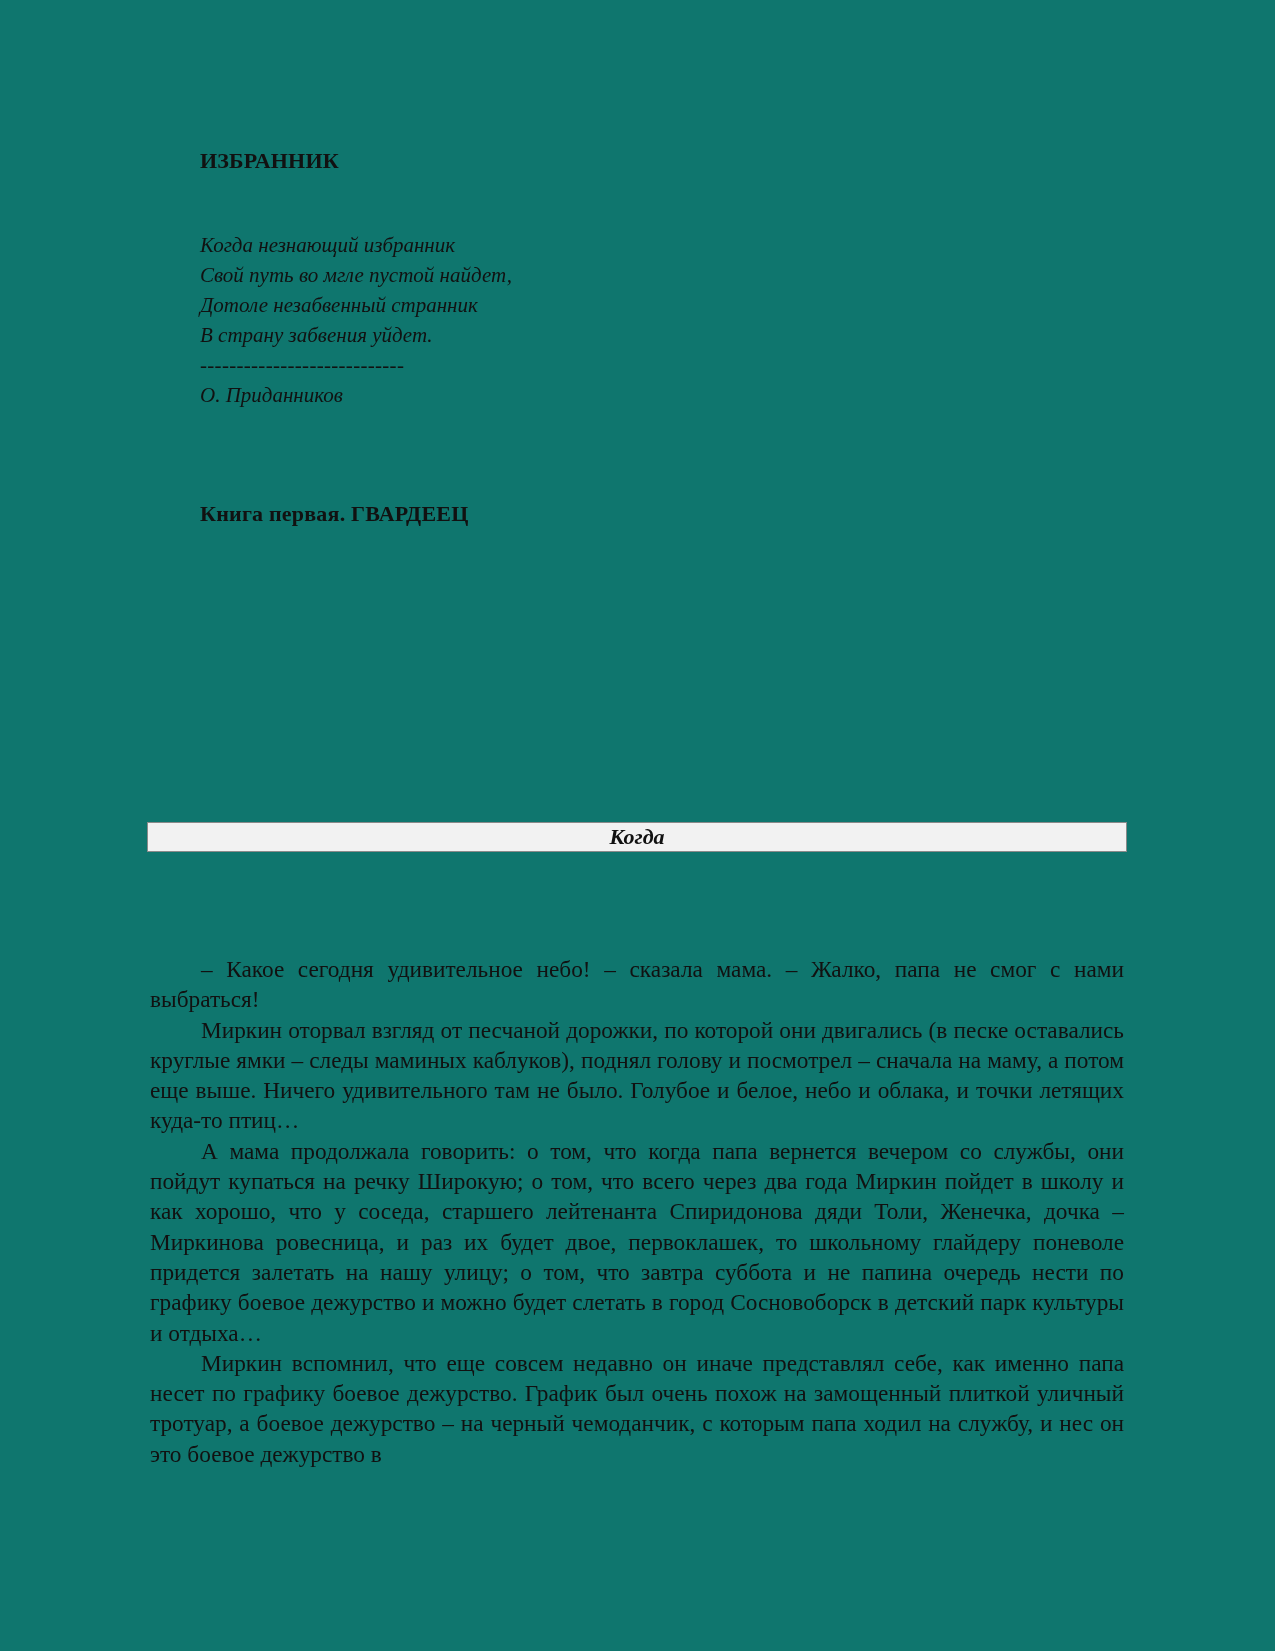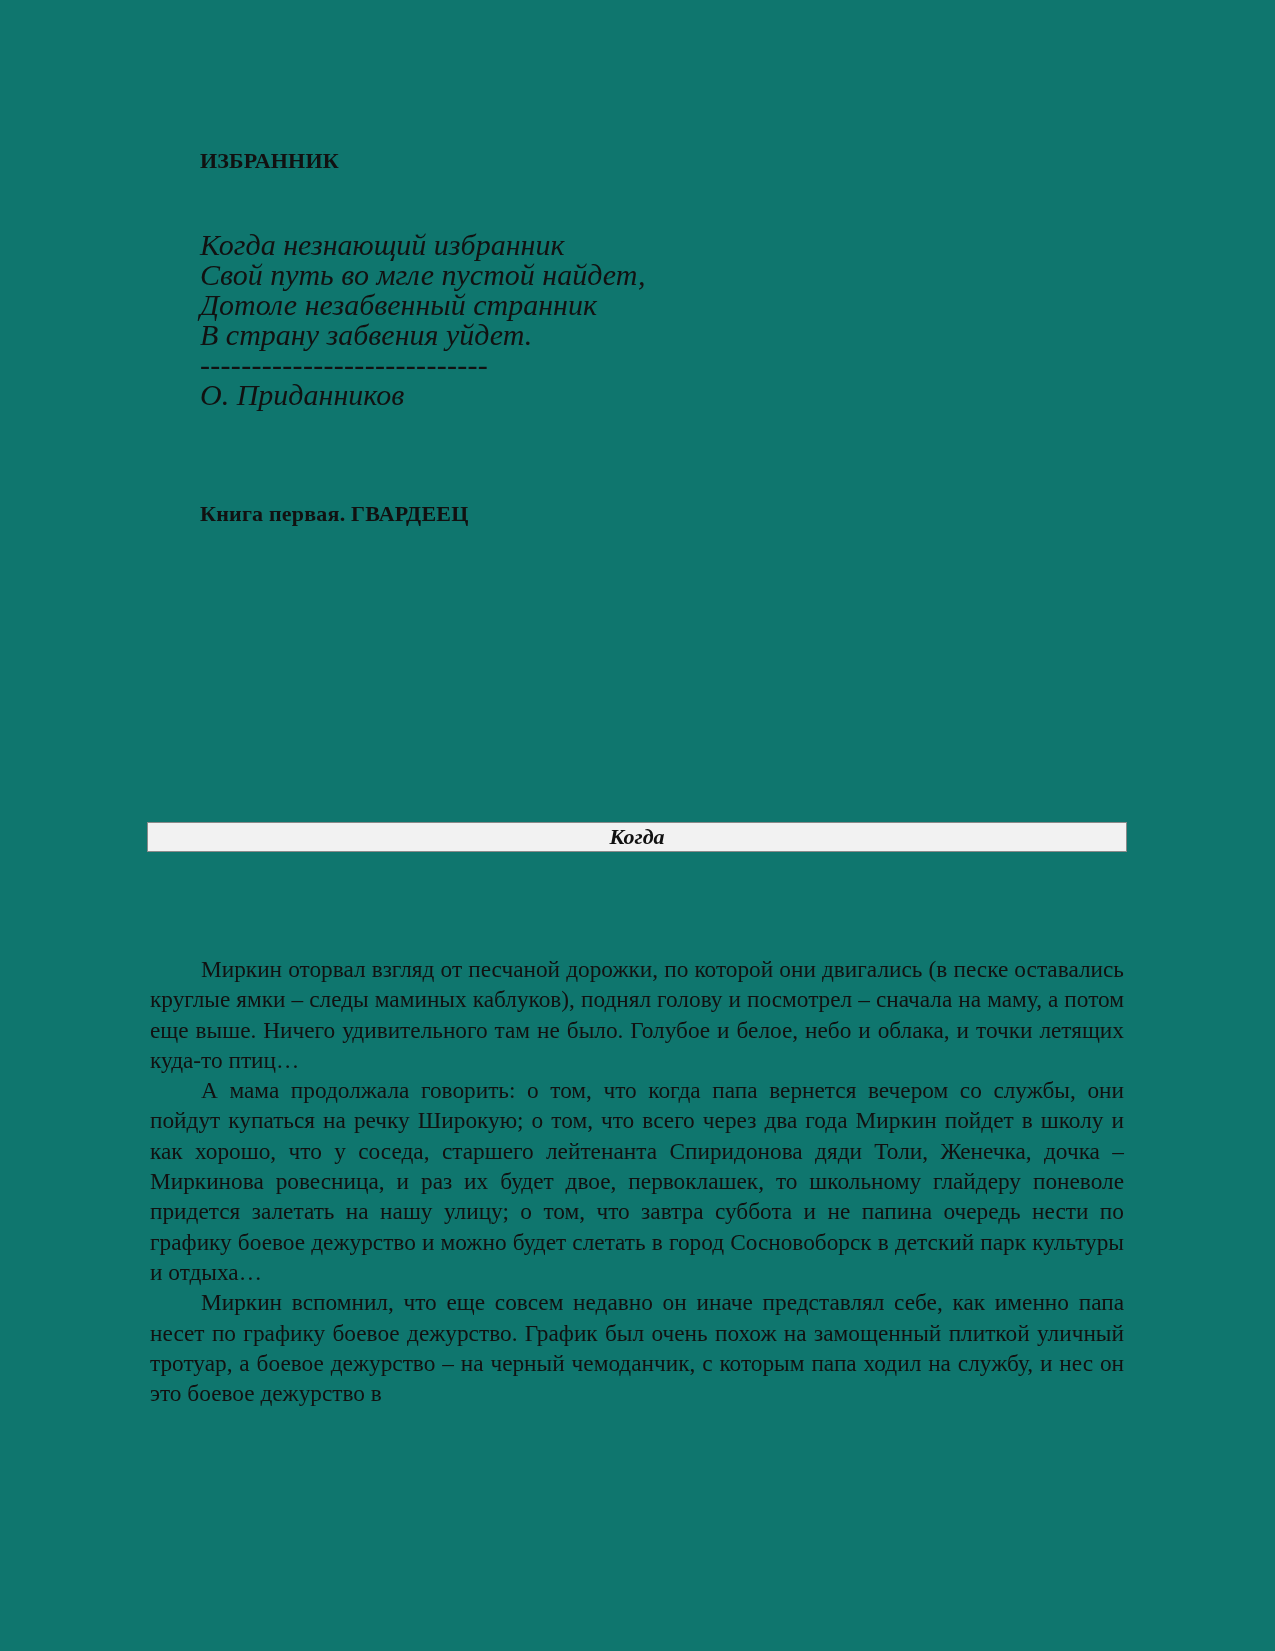--- a/index.html
+++ b/index.html
@@ -29,21 +29,21 @@
       font-weight: bold;
       font-size: 22px;
       letter-spacing: 0.2px;
       margin: 0;
     }
     .epigraph {
       position: absolute;
       left: 200px;
       font-family: "Liberation Serif", "DejaVu Serif", serif;
       font-style: italic;
-      font-size: 30px;
+      font-size: 21px;
       line-height: 30px;
     }
     .epigraph .line {
       display: block;
       white-space: nowrap;
     }
     .epigraph .rule {
       display: block;
       white-space: nowrap;
       font-style: normal;
@@ -99,18 +99,19 @@
   </div>
 
   <h2 class="heading" style="top:501px;">Книга первая. ГВАРДЕЕЦ</h2>
 
 
   <div class="prologue-box">
     <span>Когда</span>
   </div>
 
   <div class="body-text">
+    <p>– Какое сегодня удивительное небо! – сказала мама. – Жалко, папа не смог с нами выбраться!</p>
     <p>Миркин оторвал взгляд от песчаной дорожки, по которой они двигались (в песке оставались круглые ямки – следы маминых каблуков), поднял голову и посмотрел – сначала на маму, а потом еще выше. Ничего удивительного там не было. Голубое и белое, небо и облака, и точки летящих куда-то птиц…</p>
     <p>А мама продолжала говорить: о том, что когда папа вернется вечером со службы, они пойдут купаться на речку Широкую; о том, что всего через два года Миркин пойдет в школу и как хорошо, что у соседа, старшего лейтенанта Спиридонова дяди Толи, Женечка, дочка – Миркинова ровесница, и раз их будет двое, первоклашек, то школьному глайдеру поневоле придется залетать на нашу улицу; о том, что завтра суббота и не папина очередь нести по графику боевое дежурство и можно будет слетать в город Сосновоборск в детский парк культуры и отдыха…</p>
     <p>Миркин вспомнил, что еще совсем недавно он иначе представлял себе, как именно папа несет по графику боевое дежурство. График был очень похож на замощенный плиткой уличный тротуар, а боевое дежурство – на черный чемоданчик, с которым папа ходил на службу, и нес он это боевое дежурство в</p>
   </div>
 
 </div>
 
 </body></html>

